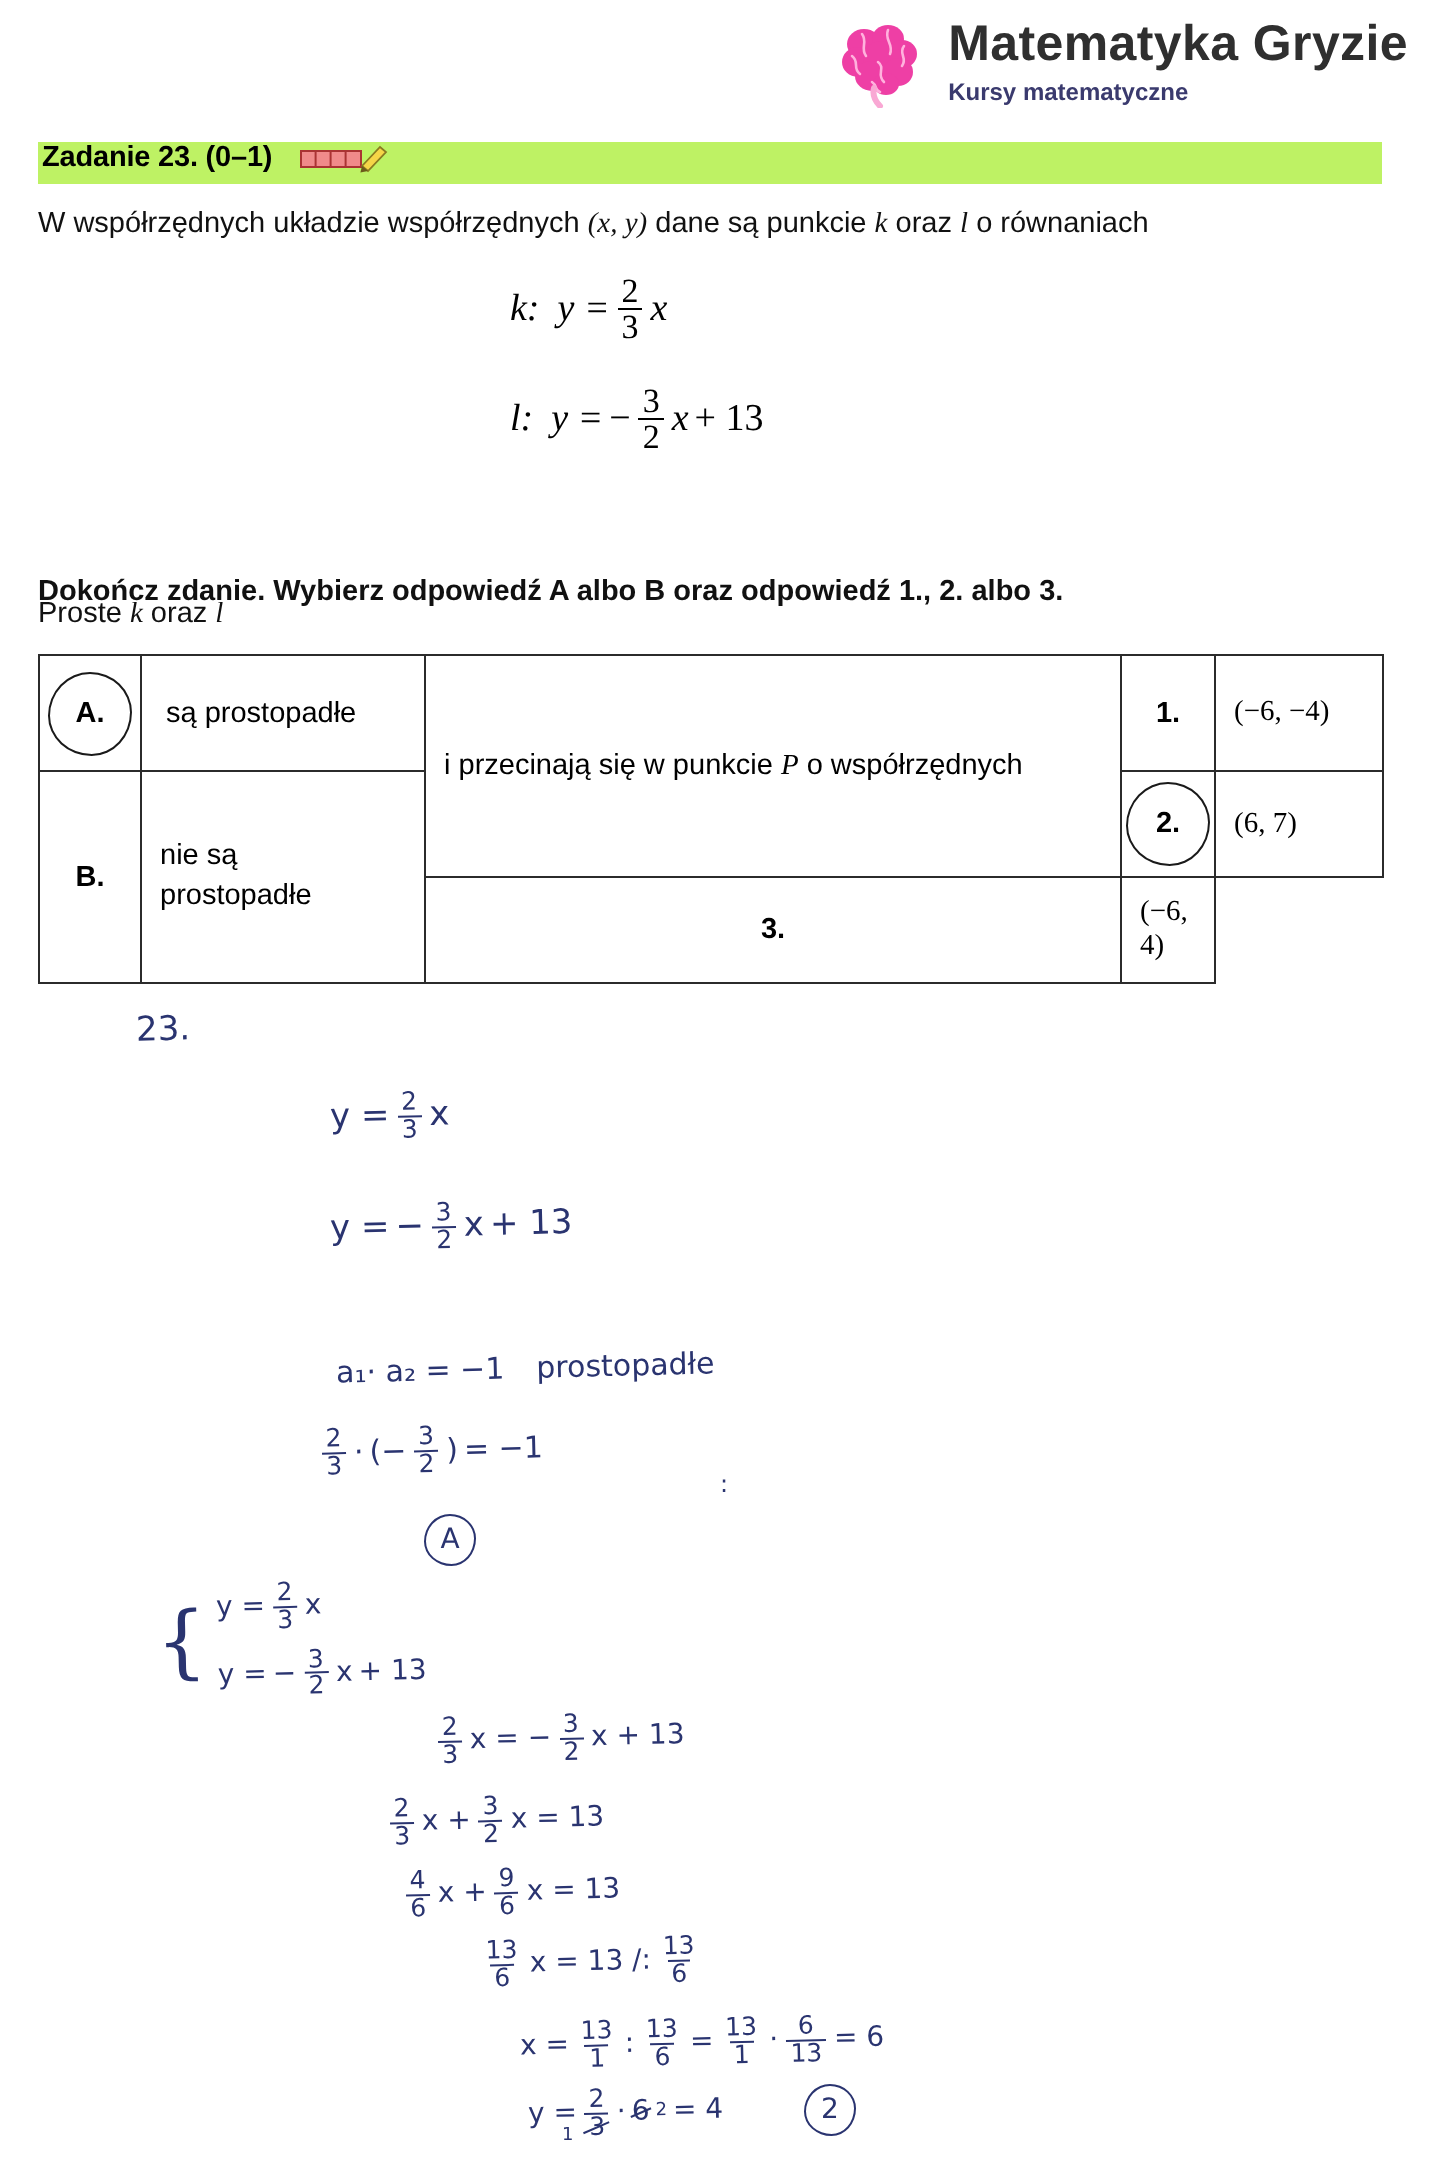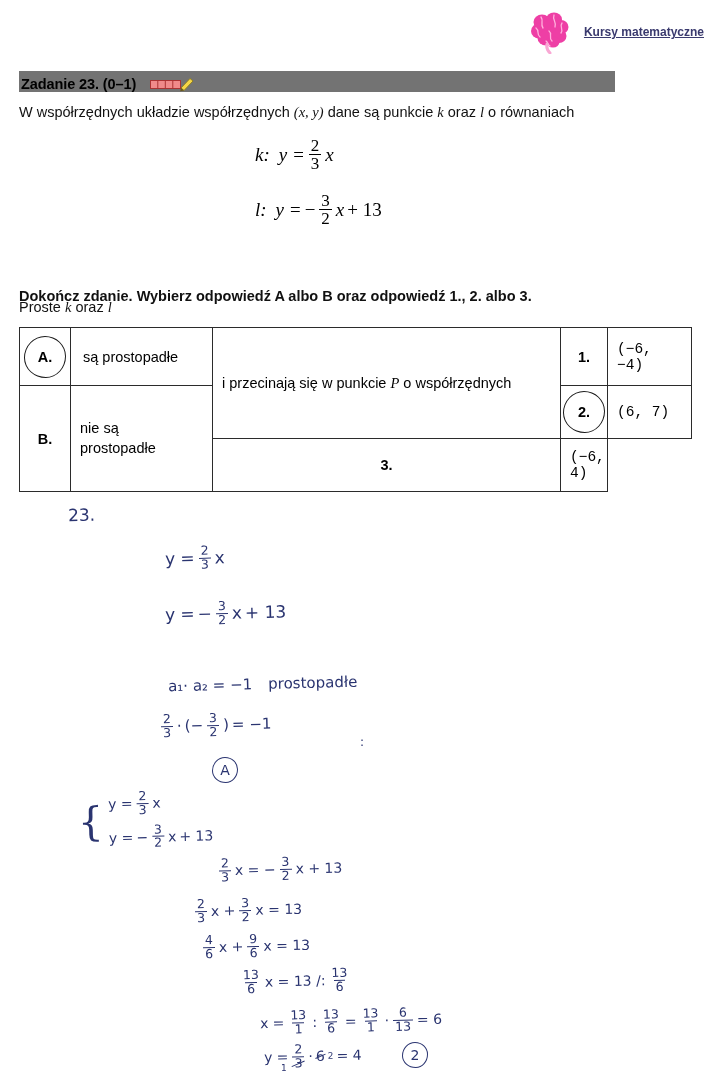--- a/index.html
+++ b/index.html
@@ -29,32 +29,31 @@
     font-size: 25px;
     font-weight: bold;
     color: #2f2f2f;
     letter-spacing: 0.2px;
   }
   .brand-sub {
     font-size: 12px;
     font-weight: bold;
     color: #3a3a6e;
     margin-top: 3px;
-    text-decoration: underline;
   }
 
   .task-band {
     position: absolute;
     left: 19px;
     top: 71px;
-    width: 596px;
+    width: 672px;
     height: 21px;
-    background: #737373;
+    background: #bef264;
     display: flex;
-    align-items: flex-end;
+    align-items: flex-start;
     padding-left: 2px;
   }
   .task-title {
     font-size: 14.5px;
     font-weight: bold;
     color: #000;
     letter-spacing: -0.1px;
   }
   .ruler-pencil { margin-left: 14px; display: flex; align-items: center; height: 16px; }
 
@@ -109,21 +108,21 @@
     border: 1.4px solid #2b2b2b;
     font-size: 14.5px;
     padding: 6px 9px;
     vertical-align: middle;
     height: 53px;
   }
   .c-letter { width: 51px; text-align: center; font-weight: bold; position: relative; }
   .c-opt { width: 142px; }
   .c-mid { width: 348px; text-align: left; }
   .c-num { width: 47px; text-align: center; font-weight: bold; position: relative; }
-  .c-coord { width: 84px; font-family: Liberation Mono, monospace; font-size: 16px; }
+  .c-coord { width: 84px; font-family: Liberation Serif, serif; font-size: 16px; }
 
   
   .circle-mark {
     position: absolute;
     left: 50%;
     top: 50%;
     width: 42px;
     height: 42px;
     margin-left: -21px;
     margin-top: -21px;
@@ -195,20 +194,21 @@
         <path d="M26 7 C24 12, 29 14, 27 19"></path>
         <path d="M34 15 C31 19, 36 21, 33 25"></path>
         <path d="M8 20 C12 23, 8 26, 12 29"></path>
         <path d="M21 23 C25 26, 20 29, 24 33"></path>
         <path d="M18 33 C21 35, 19 37, 22 38"></path>
       </g>
       <path d="M19 36 C18 40, 20 43, 22 45" stroke="#f9a8d4" stroke-width="3" fill="none" stroke-linecap="round"></path>
     </svg>
   </span>
   <span class="brand-text">
+    <span class="brand-title">Matematyka Gryzie</span>
     <span class="brand-sub">Kursy matematyczne</span>
   </span>
 </div>
 
 <div class="task-band">
   <span class="task-title">Zadanie 23. (0–1)</span>
   <span class="ruler-pencil">
     <svg width="44" height="16" viewBox="0 0 44 16" aria-hidden="true">
       <rect x="0.5" y="4.5" width="30" height="8" fill="#f08a8a" stroke="#a33" stroke-width="1"></rect>
       <line x1="7.8" y1="4.5" x2="7.8" y2="12.5" stroke="#a33" stroke-width="1"></line>

